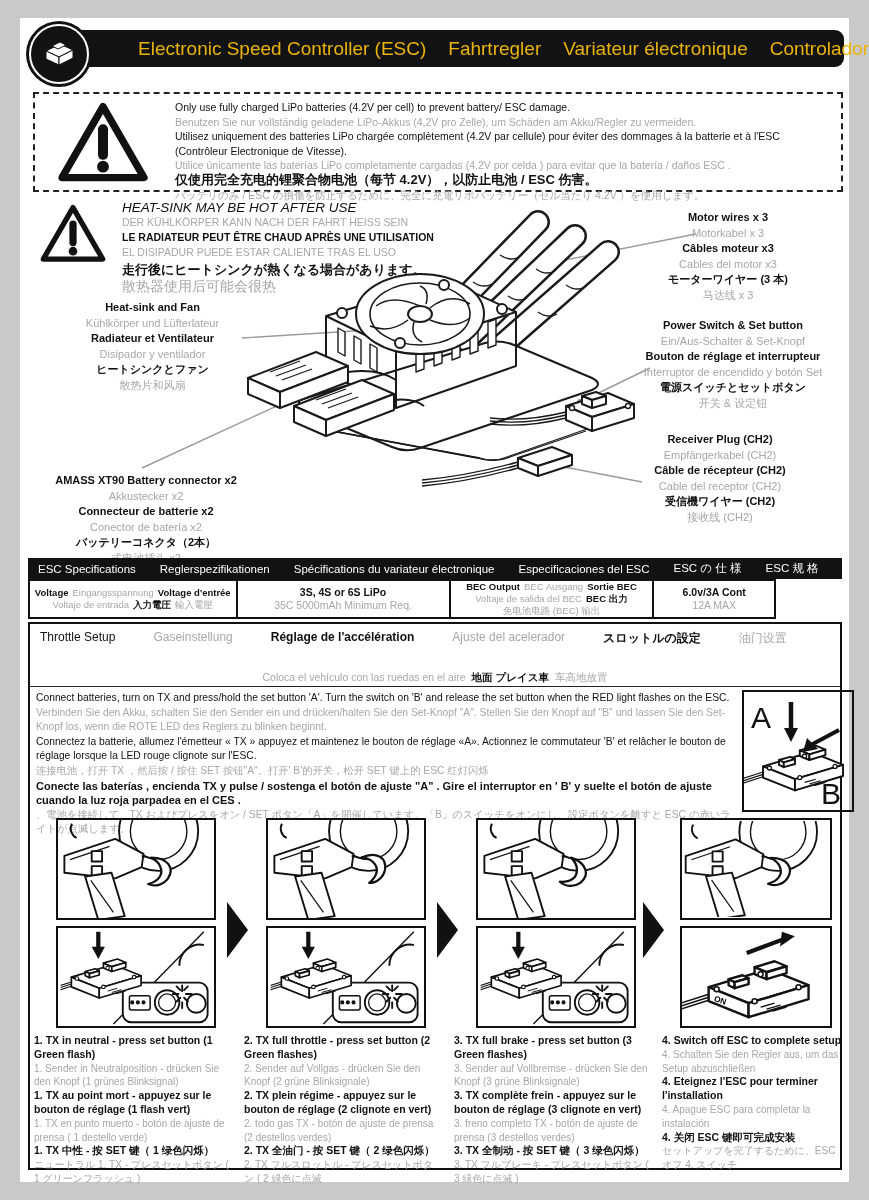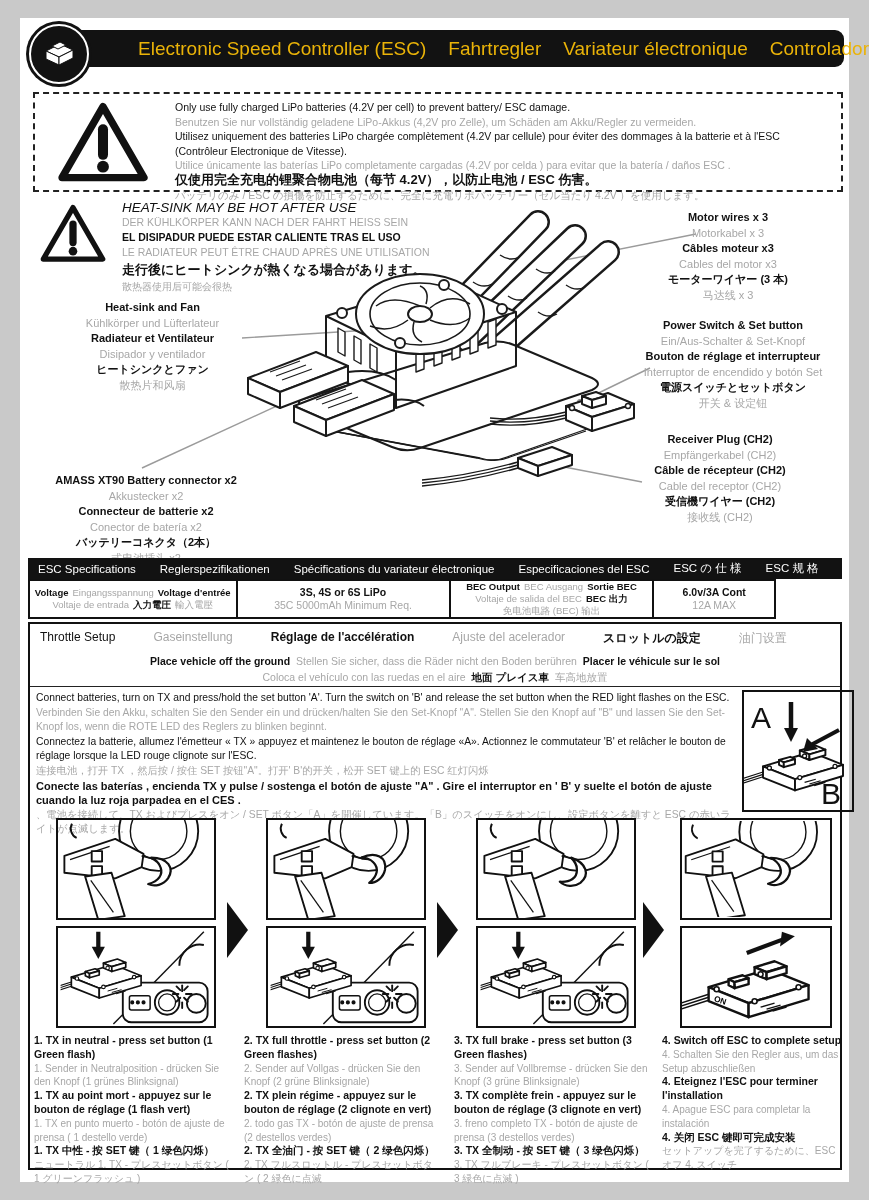--- a/index.html
+++ b/index.html
@@ -24,21 +24,21 @@
   .warn-lines > :nth-child(5) { font-weight:bold; font-size:13px; }
 
   
   .heat-tri { position:absolute; left:20px; top:186px; width:66px; height:60px; }
   .heat-lines { position:absolute; left:102px; top:182px; width:400px; font-size:10.5px; line-height:15px; }
   .heat-lines > :nth-child(odd) { color:#111; display:block; }
   .heat-lines > :nth-child(even) { color:#a7a7a7; display:block; }
   .heat-lines > :nth-child(1) { font-size:13.5px;font-style:italic; }
   .heat-lines > :nth-child(3) { font-weight:bold; font-size:10.5px; }
   .heat-lines > :nth-child(5) { font-weight:bold; font-size:13px; line-height:19px; }
-  .heat-lines > :nth-child(6) { font-size:10px; }
+  .heat-lines > :nth-child(6) { font-size:14px; }
 
   
   .lblblock { position:absolute; text-align:center; font-size:11px; line-height:15.5px; }
   .lblblock > :nth-child(odd) { color:#111; font-weight:bold; display:block; }
   .lblblock > :nth-child(even) { color:#a7a7a7; display:block; }
   .lbl-heatsink { left:25px; top:282px; width:215px; }
   .lbl-amass { left:10px; top:455px; width:232px; }
   .lbl-motor { left:612px; top:192px; width:192px; }
   .lbl-power { left:600px; top:300px; width:226px; }
   .lbl-receiver { left:597px; top:414px; width:206px; }
@@ -326,22 +326,22 @@
         <span>バッテリのみ / ESC の損傷を防止するために、完全に充電リポバッテリー（セル当たり 4.2V ）を使用します。</span>
     </div>
   </div>
 
   <svg class="heat-tri" viewBox="0 0 100 90">
       <use href="#warn-tri"></use>
     </svg>
   <div class="heat-lines">
     <span>HEAT-SINK MAY BE HOT AFTER USE</span>
       <span>DER KÜHLKÖRPER KANN NACH DER FAHRT HEISS SEIN</span>
+      <span>LE RADIATEUR PEUT ÊTRE CHAUD APRÈS UNE UTILISATION</span>
       <span>EL DISIPADUR PUEDE ESTAR CALIENTE TRAS EL USO</span>
-      <span>LE RADIATEUR PEUT ÊTRE CHAUD APRÈS UNE UTILISATION</span>
       <span>走行後にヒートシンクが熱くなる場合があります。</span>
       <span>散热器使用后可能会很热</span>
   </div>
 
   <svg class="leaders" viewBox="0 0 829 360">
     <g stroke="#9b9b9b" stroke-width="1.4">
       <line x1="222" y1="138" x2="382" y2="128"></line>
       <line x1="122" y1="268" x2="300" y2="186"></line>
       <line x1="676" y1="34" x2="525" y2="64"></line>
       <line x1="630" y1="168" x2="560" y2="202"></line>
@@ -436,23 +436,20 @@
   </div>
 
   <div class="throttle">
     <div class="th-hdr">
       <span>Throttle Setup</span>
         <span>Gaseinstellung</span>
         <span>Réglage de l'accélération</span>
         <span>Ajuste del acelerador</span>
         <span>スロットルの設定</span>
         <span>油门设置</span>
-    </div>
-    <div class="place pl1">
-      <span class="seg">Place vehicle off the ground</span><span class="seg">Stellen Sie sicher, dass die Räder nicht den Boden berühren</span><span class="seg">Placer le véhicule sur le sol</span>
     </div>
     <div class="place pl2" style="top:46px">
       <span class="seg">Coloca el vehículo con las ruedas en el aire</span><span class="seg">地面 プレイス車</span><span class="seg">车高地放置</span>
     </div>
     <div class="para-divider"></div>
     <div class="para">
       <span>Connect batteries, turn on TX and press/hold the set button 'A'. Turn the switch on 'B' and release the set button when the RED light flashes on the ESC.</span>
         <span>Verbinden Sie den Akku, schalten Sie den Sender ein und drücken/halten Sie den Set-Knopf "A". Stellen Sie den Knopf auf "B" und lassen Sie den Set-Knopf los, wenn die ROTE LED des Reglers zu blinken beginnt.</span>
         <span>Connectez la batterie, allumez l'émetteur « TX »  appuyez et maintenez le bouton de réglage «A». Actionnez le commutateur 'B' et relâcher le bouton de réglage lorsque la LED  rouge clignote sur l'ESC.</span>
         <span>连接电池，打开 TX ，然后按 / 按住 SET 按钮"A"。打开' B'的开关，松开 SET 键上的 ESC 红灯闪烁</span>

